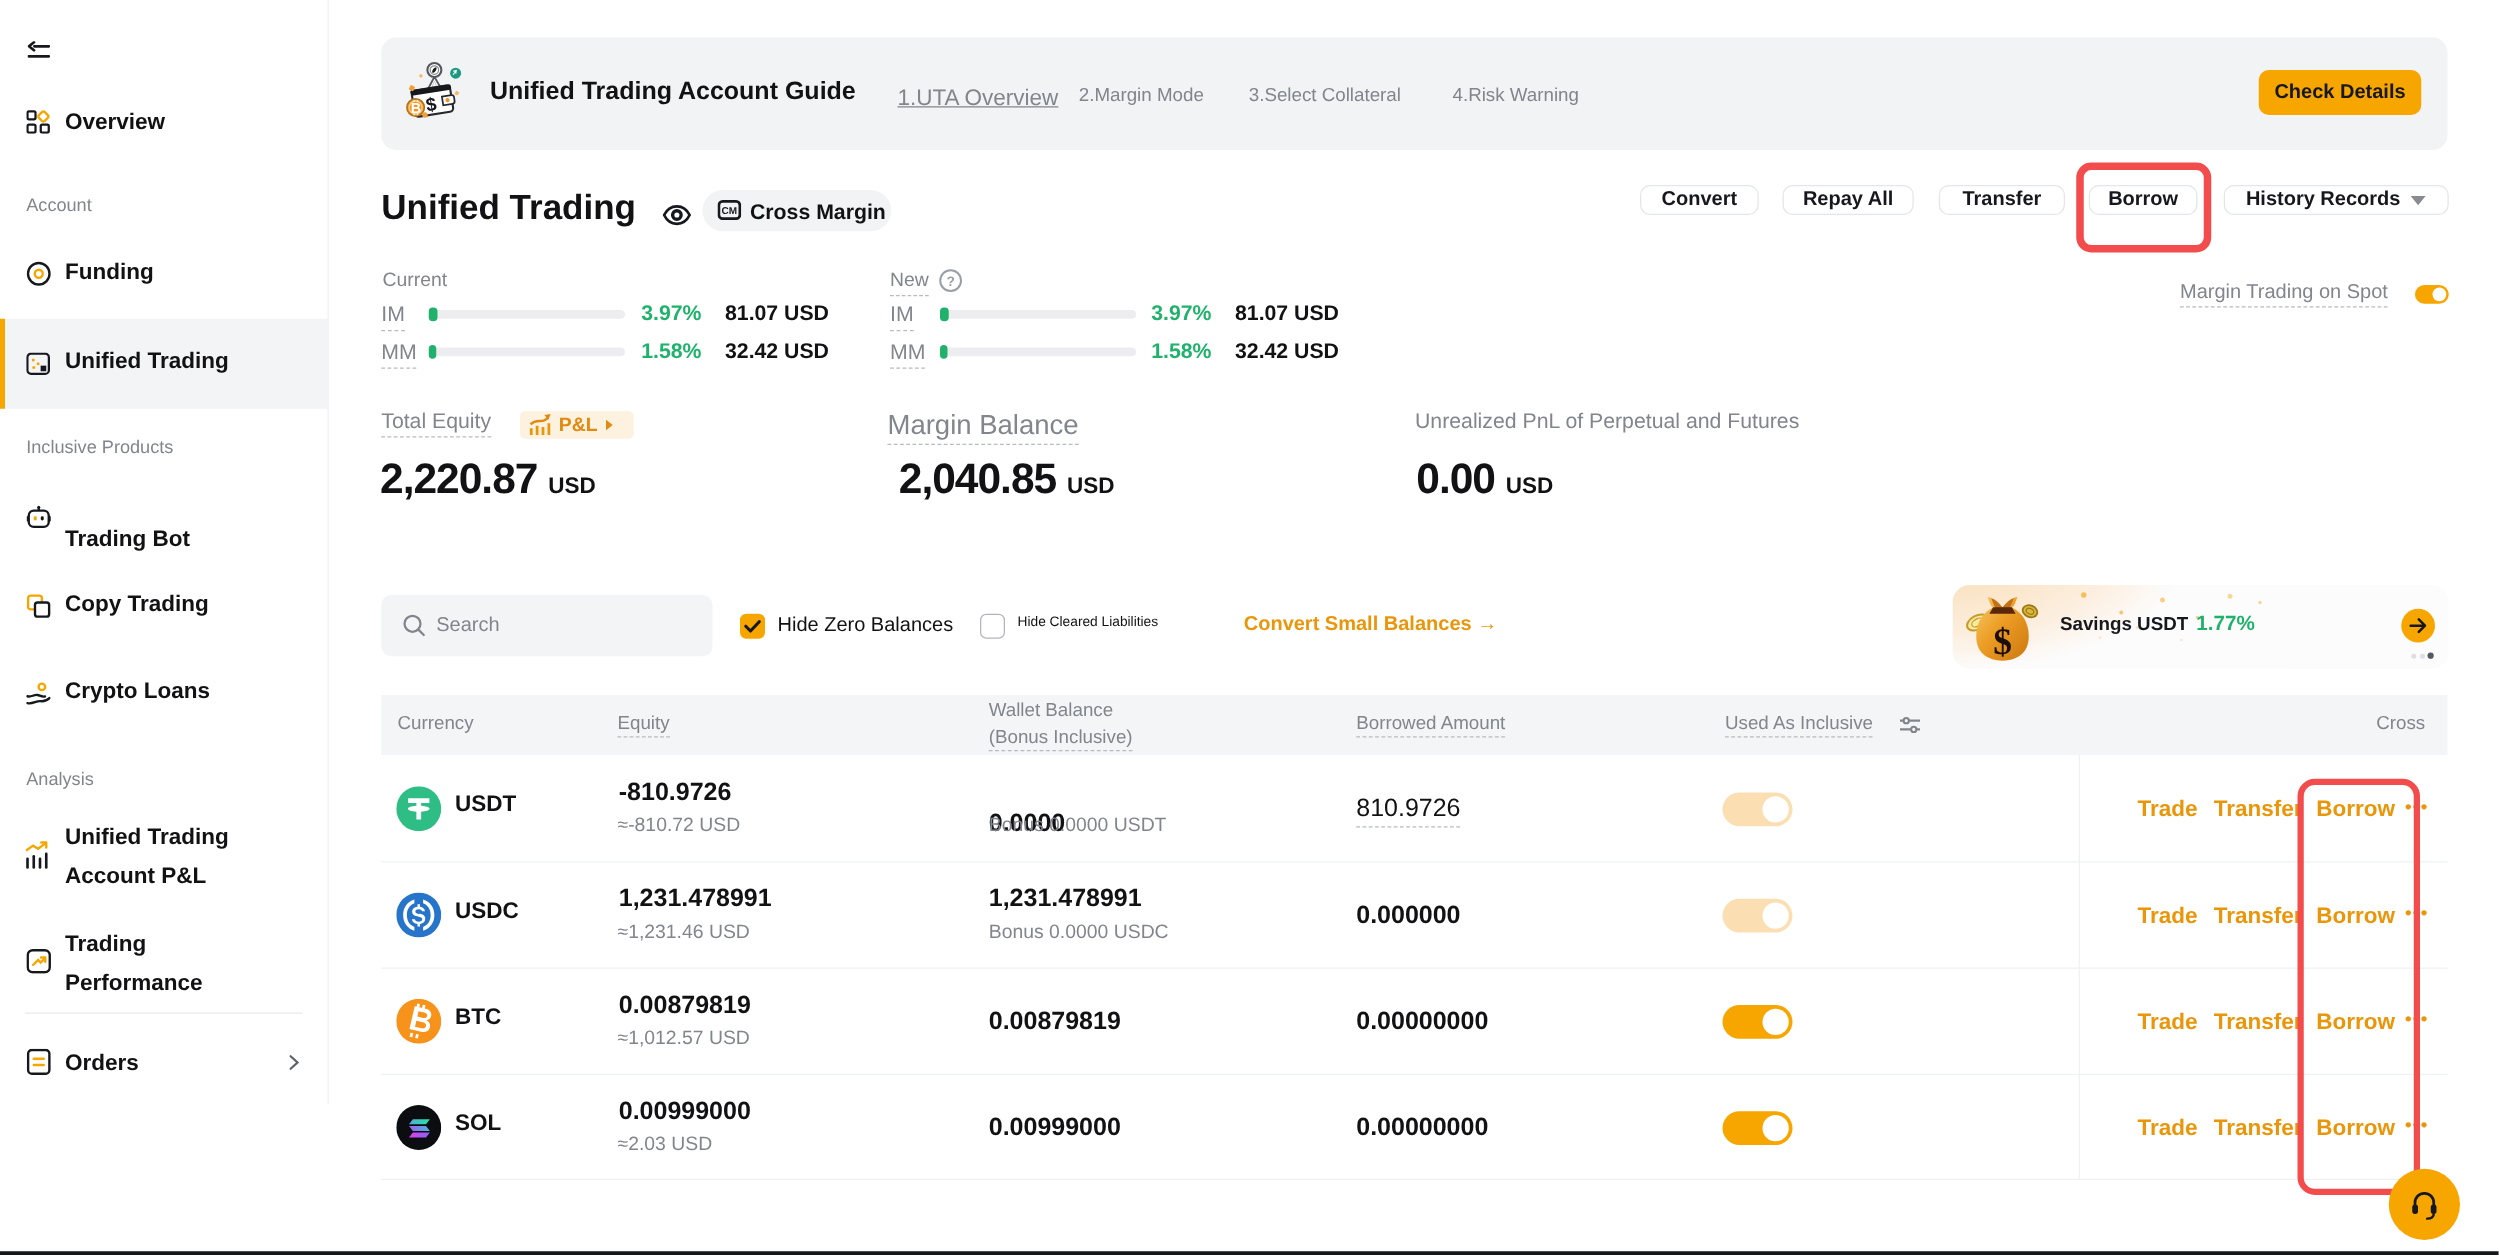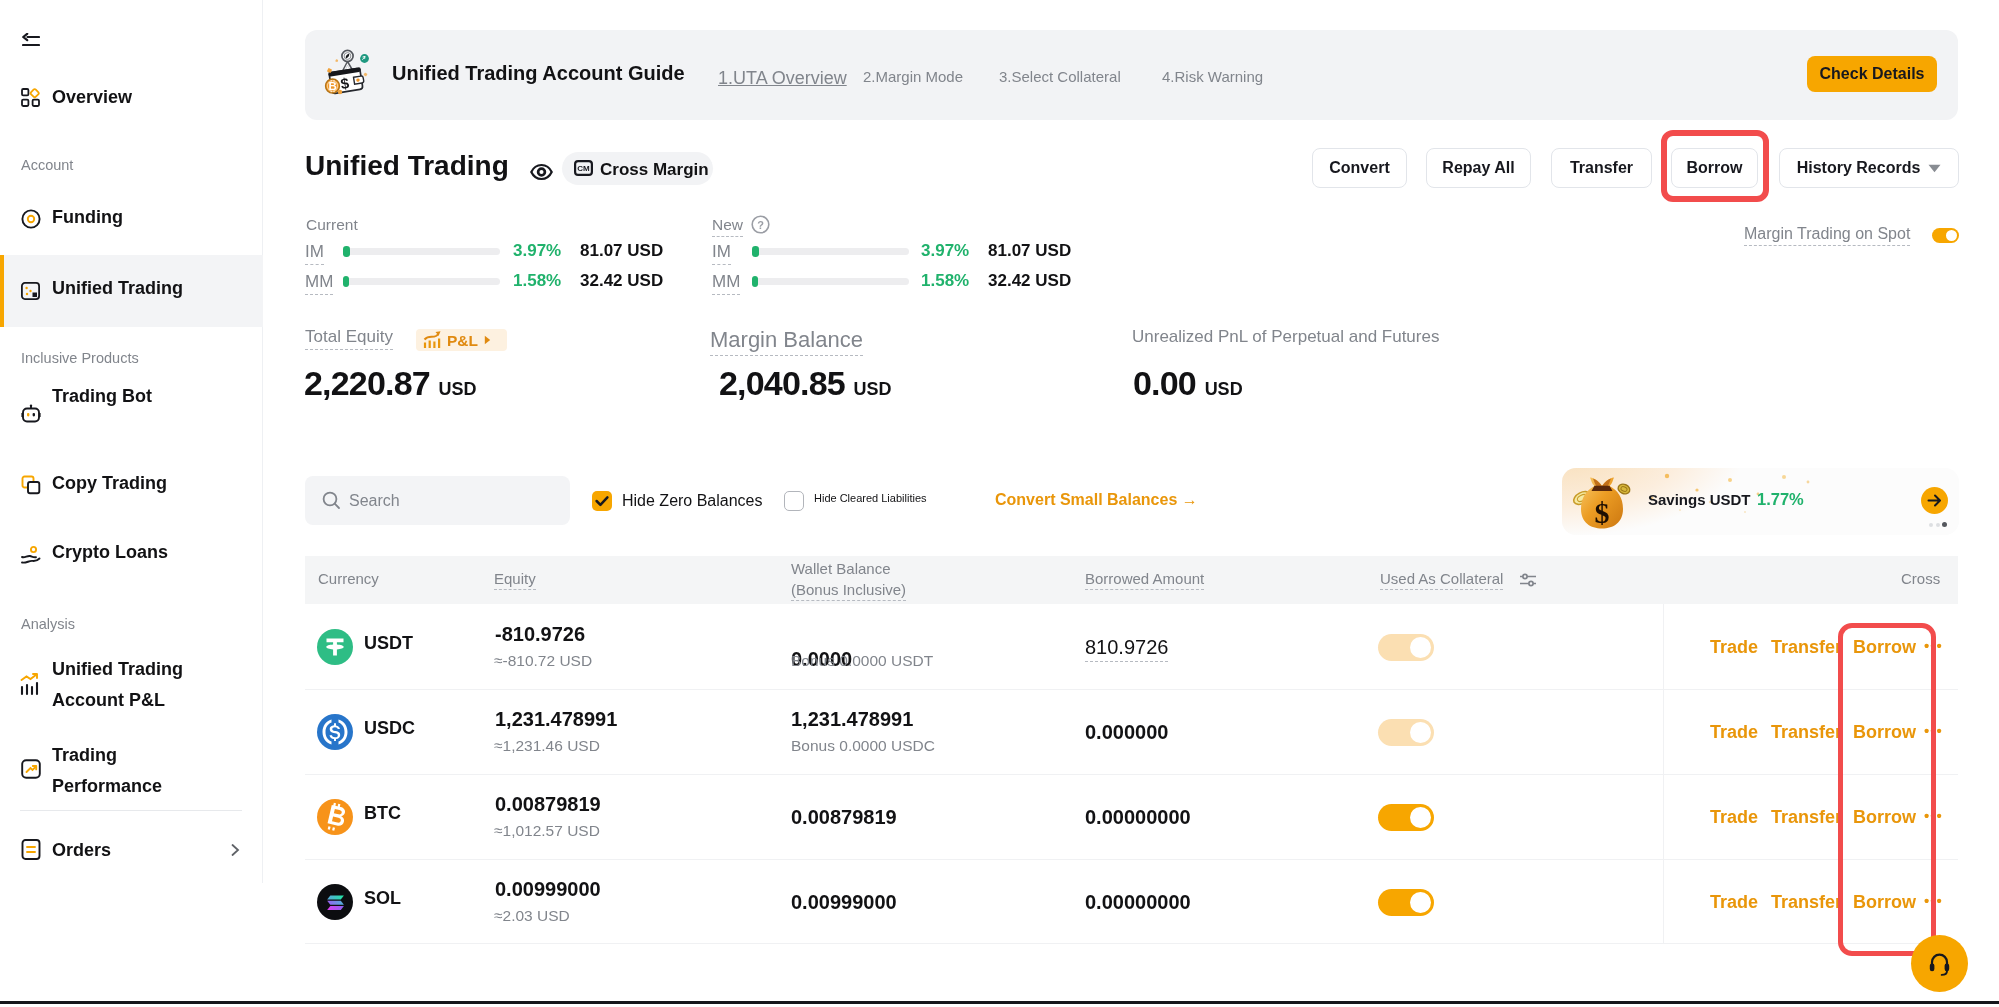--- a/index.html
+++ b/index.html
@@ -3,21 +3,21 @@
 <meta charset="utf-8">
 <style>
 * { margin:0; padding:0; box-sizing:border-box; }
 html,body { width:1999px; height:1007px; background:#fff; font-family:"Liberation Sans", sans-serif; color:#121214; overflow:hidden; position:relative; }
 .abs { position:absolute; }
 .gray { color:#81858c; }
 .dash { border-bottom:1px dashed #b6bac1; padding-bottom:2px; }
 .bold { font-weight:bold; }
 .green { color:#20b26c; }
 .orange { color:#e9960a; }
-.btn { position:absolute; height:40px; border:1px solid #e2e5ea; border-radius:8px; background:#fff; font-weight:bold; font-size:16px; color:#17181e; display:flex; align-items:center; justify-content:center; }
+.btn { position:absolute; height:24px; border:1px solid #e2e5ea; border-radius:8px; background:#fff; font-weight:bold; font-size:16px; color:#17181e; display:flex; align-items:center; justify-content:center; }
 .toggle-big { position:absolute; width:56px; height:27px; border-radius:14px; }
 .toggle-big .knob { position:absolute; right:3px; top:3px; width:21px; height:21px; background:#fff; border-radius:50%; }
 </style>
 </head>
 <body>
 
 <div class="abs" style="left:0;top:0;width:263px;height:883px;background:#fff;border-right:1px solid #eef0f3;"></div>
 
 <svg class="abs" style="left:22px;top:33px;" width="18" height="16" viewBox="0 0 18 16">
   <path d="M5.5 4 H17" stroke="#17181e" stroke-width="2.2" stroke-linecap="round"></path>
@@ -58,21 +58,21 @@
 
 <svg class="abs" style="left:21px;top:404px;" width="20" height="20" viewBox="0 0 20 20">
   <rect x="2" y="4.5" width="16" height="13" rx="4" fill="none" stroke="#17181e" stroke-width="1.9"></rect>
   <path d="M10 4.5 V1.5" stroke="#17181e" stroke-width="1.9"></path>
   <circle cx="10" cy="1.8" r="1.2" fill="#17181e"></circle>
   <rect x="6" y="9" width="2.4" height="3.4" rx="1.1" fill="#f7a600"></rect>
   <rect x="11.6" y="9" width="2.4" height="3.4" rx="1.1" fill="#17181e"></rect>
   <path d="M1.2 9 v4" stroke="#17181e" stroke-width="1.6"></path>
   <path d="M18.8 9 v4" stroke="#17181e" stroke-width="1.6"></path>
 </svg>
-<div class="abs bold" style="left:52px;top:386px;font-size:18px;">Trading Bot</div>
+<div class="abs bold" style="left:52px;top:421px;font-size:18px;">Trading Bot</div>
 
 <svg class="abs" style="left:21px;top:475px;" width="20" height="20" viewBox="0 0 20 20">
   <rect x="1.5" y="1.5" width="11" height="11" rx="2" fill="none" stroke="#f7a600" stroke-width="1.9"></rect>
   <rect x="7" y="7" width="11.3" height="11.3" rx="2" fill="#fff" stroke="#17181e" stroke-width="1.9"></rect>
 </svg>
 <div class="abs bold" style="left:52px;top:473px;font-size:18px;">Copy Trading</div>
 
 <svg class="abs" style="left:20px;top:545px;" width="22" height="22" viewBox="0 0 22 22">
   <circle cx="13.5" cy="4.5" r="2.6" fill="none" stroke="#f7a600" stroke-width="1.9"></circle>
   <path d="M2 12 c3 1 5-1.5 8-1 2 0.4 3 1.6 6 1.2" fill="none" stroke="#17181e" stroke-width="1.9" stroke-linecap="round"></path>
@@ -285,21 +285,21 @@
 <div class="abs" style="left:1929px;top:523px;width:4px;height:4px;border-radius:50%;background:#dddfe2;"></div>
 <div class="abs" style="left:1936px;top:523px;width:4px;height:4px;border-radius:50%;background:#dddfe2;"></div>
 <div class="abs" style="left:1942px;top:522px;width:5px;height:5px;border-radius:50%;background:#55585e;"></div>
 
 <div class="abs" style="left:305px;top:556px;width:1653px;height:48px;background:#f4f5f6;"></div>
 <div class="abs gray" style="left:318px;top:570px;font-size:15px;">Currency</div>
 <div class="abs gray dash" style="left:494px;top:570px;font-size:15px;">Equity</div>
 <div class="abs gray" style="left:791px;top:560px;font-size:15px;">Wallet Balance</div>
 <div class="abs gray dash" style="left:791px;top:581px;font-size:15px;">(Bonus Inclusive)</div>
 <div class="abs gray dash" style="left:1085px;top:570px;font-size:15px;">Borrowed Amount</div>
-<div class="abs gray dash" style="left:1380px;top:570px;font-size:15px;">Used As Collateral</div>
+<div class="abs gray dash" style="left:1380px;top:570px;font-size:15px;">Used As Inclusive</div>
 <svg class="abs" style="left:1519px;top:572px;" width="18" height="16" viewBox="0 0 18 16">
   <path d="M1 4.5 h16 M1 11.5 h16" stroke="#81858c" stroke-width="1.7"></path>
   <circle cx="6" cy="4.5" r="2.1" fill="#f5f5f7" stroke="#81858c" stroke-width="1.7"></circle>
   <circle cx="12" cy="11.5" r="2.1" fill="#f5f5f7" stroke="#81858c" stroke-width="1.7"></circle>
 </svg>
 <div class="abs gray" style="left:1901px;top:570px;font-size:15px;">Cross</div>
 
 <div class="abs" style="left:305px;top:689px;width:1653px;height:1px;background:#f0f1f3;"></div>
 <div class="abs" style="left:305px;top:774px;width:1653px;height:1px;background:#f0f1f3;"></div>
 <div class="abs" style="left:305px;top:859px;width:1653px;height:1px;background:#f0f1f3;"></div>

